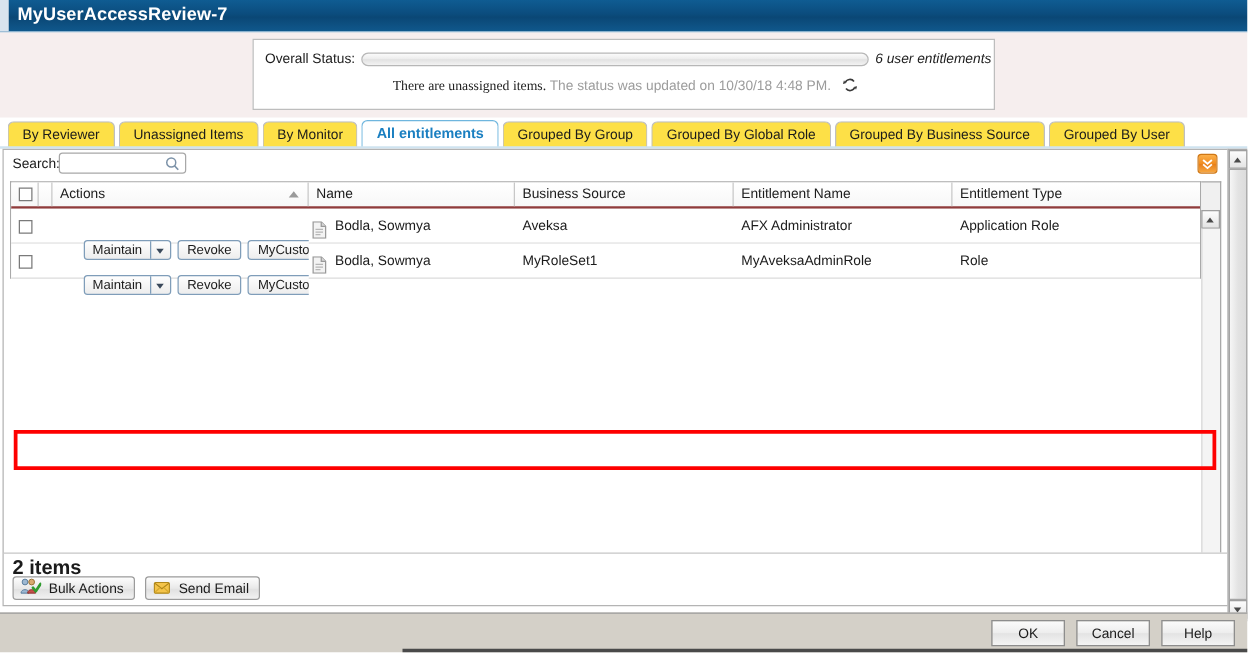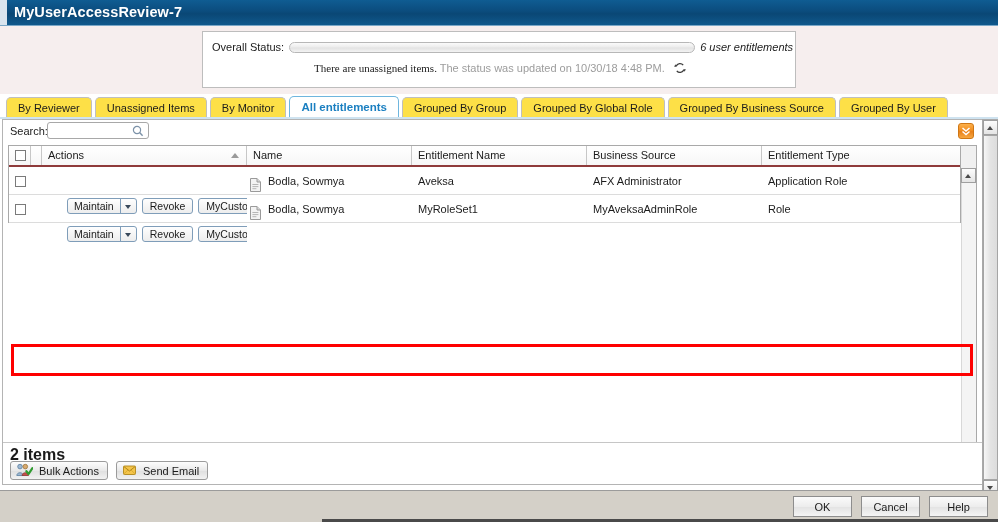--- a/index.html
+++ b/index.html
@@ -278,21 +278,21 @@
     line-height: 28px;
     font-size: 11px;
     color: #1b1b1b;
     padding-left: 6px;
     box-sizing: border-box;
     white-space: nowrap;
     overflow: hidden;
   }
   .cell.cb { width: 22px; padding-left: 0; position: relative; }
   .cell.spacer { width: 11px; padding-left: 0; }
-  .cell.actions { width: 205px; padding-left: 0; display: flex; align-items: flex-end; gap: 5px; margin-top: 38px; }
+  .cell.actions { width: 205px; padding-left: 0; display: flex; align-items: center; gap: 5px; margin-top: 38px; }
   .cell.name { width: 165px; padding-left: 0; display: flex; align-items: center; gap: 6px; }
   .cell.bsource { width: 175px; }
   .cell.ename { width: 175px; }
   .cell.etype { width: 197px; }
   .row-cb {
     position: absolute; left: 6px; top: 9px;
     width: 11px; height: 11px;
     border: 1px solid #7a7a7a;
     background: #ffffff;
     box-sizing: border-box;
@@ -569,22 +569,22 @@
         <div id="thead">
           <div class="th cb">
             <span class="hdr-cb"></span>
           </div>
           <div class="th spacer"></div>
           <div class="th actions">
             <span>Actions</span>
             <span class="sort-caret"></span>
           </div>
           <div class="th name">Name</div>
+          <div class="th bsource">Business Source</div>
           <div class="th ename">Entitlement Name</div>
-          <div class="th bsource">Business Source</div>
           <div class="th etype">Entitlement Type</div>
         </div>
 
         <div id="tbody">
 
           <div class="row">
             <div class="cell cb">
               <span class="row-cb"></span>
             </div>
             <div class="cell spacer"></div>

